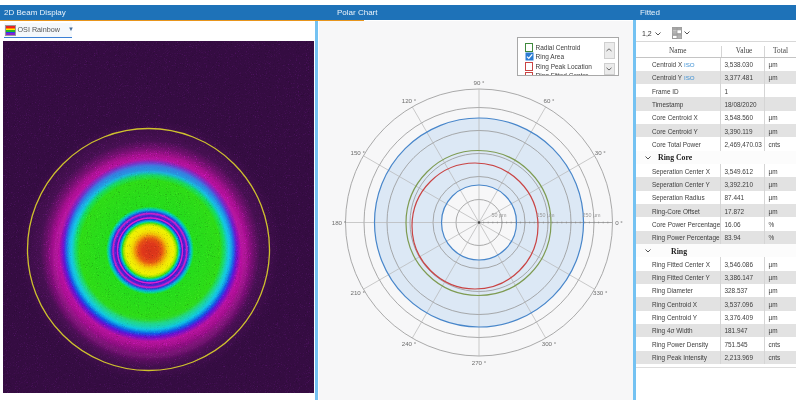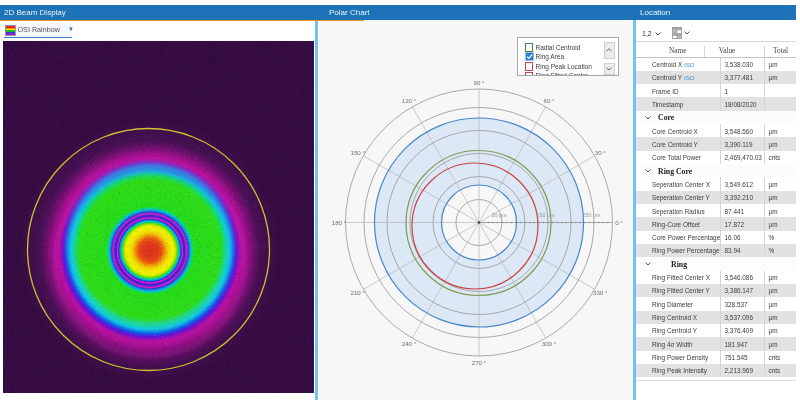--- a/index.html
+++ b/index.html
@@ -94,21 +94,21 @@
     <circle cx="147" cy="220" r="95" fill="none" stroke="#bb12a2" stroke-width="8" opacity="0.35"></circle>
   </g>
   <g filter="url(#soft2)">
     <circle cx="147" cy="205" r="79.5" fill="none" stroke="#25ccee" stroke-width="7" opacity="0.55"></circle>
   </g>
   <circle cx="147" cy="209.5" r="32.6" fill="none" stroke="#dc22d8" stroke-width="1.1" opacity="0.9"></circle>
   <circle cx="147" cy="209.5" r="37" fill="none" stroke="#cc20cc" stroke-width="1" opacity="0.75"></circle>
   <circle cx="145.5" cy="208.5" r="121" fill="none" stroke="#cfc12e" stroke-width="1.3"></circle>
 </svg>
 
-<div class="tbar" style="left:325px;width:355px;">
+<div class="tbar" style="left:333px;width:355px;">
   <span class="tt">Polar Chart</span><span class="x">✕</span>
 </div>
 <svg class="abs" style="left:318.5px;top:20.5px;" width="314.5" height="379.5" viewBox="0 0 314.5 379.5">
   <rect x="0" y="0" width="314.5" height="379.5" fill="#f7f7f8"></rect>
 
   <path d="M160,97 a104.5,104.5 0 1,0 0.001,0 Z M160,164 a37.5,37.5 0 1,1 -0.001,0 Z" fill="#dce8f5" fill-rule="evenodd"></path>
 
   <g fill="none" stroke="#969696" stroke-width="0.8">
     <circle cx="160" cy="201.5" r="23"></circle>
     <circle cx="160" cy="201.5" r="46"></circle>
@@ -213,21 +213,21 @@
       </svg>
   </div>
   <div class="abs" style="left:86px;top:24.5px;width:9px;height:10px;background:#ebebeb;border:1px solid #cfcfcf;">
     <svg style="position:absolute;left:1.5px;top:3px;" width="6" height="4" viewBox="0 0 6 4">
         <path d="M0.5,0.8 L3,3 L5.5,0.8" stroke="#666" stroke-width="1" fill="none"></path>
       </svg>
   </div>
 </div>
 
 <div class="tbar" style="left:636px;width:159.5px;">
-  <span class="tt">Location</span>
+  <span class="tt">Fitted</span>
 </div>
 <div class="abs" style="left:636px;top:20.5px;width:159.5px;height:379.5px;background:#fff;font-size:6.4px;color:#3d3d3d;" id="results">
 
   <div class="abs" style="left:6px;top:9px;font-size:7px;color:#333;">1,2</div>
   <svg class="abs" style="left:19px;top:11.5px;" width="6" height="4" viewBox="0 0 6 4">
       <path d="M0.5,0.5 L3,3 L5.5,0.5" stroke="#555" stroke-width="1" fill="none"></path>
     </svg>
   <svg class="abs" style="left:35.5px;top:6px;" width="10" height="12" viewBox="0 0 10 12">
     <rect x="0.5" y="0.5" width="9" height="11" fill="#fff" stroke="#9a9a9a" stroke-width="1"></rect>
     <rect x="0.5" y="0.5" width="9" height="2.8" fill="#a6a6a6"></rect>
@@ -235,21 +235,21 @@
     <rect x="0.5" y="6.1" width="9" height="2.8" fill="#a6a6a6"></rect>
     <rect x="5" y="8.9" width="4.5" height="2.6" fill="#b4b4b4"></rect>
     <line x1="5" y1="0.5" x2="5" y2="11.5" stroke="#9a9a9a" stroke-width="0.8"></line>
   </svg>
   <svg class="abs" style="left:48px;top:10.5px;" width="6" height="4" viewBox="0 0 6 4">
       <path d="M0.5,0.5 L3,3 L5.5,0.5" stroke="#555" stroke-width="1" fill="none"></path>
     </svg>
 
   <div class="abs" style="left:0;top:20.5px;width:159.5px;height:15px;border-top:1px solid #d8d8d8;border-bottom:1px solid #c4c4c4;font-family:'Liberation Serif',serif;font-size:7.3px;">
     <div class="abs" style="left:0;top:4px;width:83.5px;text-align:center;color:#444;">Name</div>
-    <div class="abs" style="left:68px;top:4px;width:44px;text-align:center;color:#444;border-left:1px solid #d5d5d5;height:11px;">Value</div>
+    <div class="abs" style="left:85px;top:4px;width:44px;text-align:center;color:#444;border-left:1px solid #d5d5d5;height:11px;">Value</div>
     <div class="abs" style="left:127.5px;top:4px;width:32px;text-align:center;color:#444;border-left:1px solid #d5d5d5;height:11px;">Total</div>
   </div>
   <div id="rows" class="abs" style="left:0;top:37px;width:159.5px;">
       <div style="height:13.33px;position:relative;background:#fff;">
         <span style="position:absolute;left:16px;top:3.4px;">Centroid X</span>
         <span style="position:absolute;left:48px;top:3.6px;color:#3b8fd4;font-size:6.2px;">ISO</span>
         <div style="position:absolute;left:83.5px;top:0;width:44px;height:13.33px;border-left:1px solid #d5d5d5;">
           <span style="position:absolute;left:4px;top:3.4px;">3,538.030</span>
         </div>
         <div style="position:absolute;left:127.5px;top:0;width:32px;height:13.33px;border-left:1px solid #d5d5d5;">
@@ -276,26 +276,20 @@
         </div>
       </div>
       <div style="height:13.33px;position:relative;background:#e2e2e2;">
         <span style="position:absolute;left:16px;top:3.4px;">Timestamp</span>
         <div style="position:absolute;left:83.5px;top:0;width:44px;height:13.33px;border-left:1px solid #d5d5d5;">
           <span style="position:absolute;left:4px;top:3.4px;">18/08/2020</span>
         </div>
         <div style="position:absolute;left:127.5px;top:0;width:32px;height:13.33px;border-left:1px solid #d5d5d5;">
           <span style="position:absolute;left:4px;top:3.4px;"></span>
         </div>
-      </div>
-      <div style="height:13.33px;position:relative;background:#fcfcfc;">
-        <svg style="position:absolute;left:9px;top:5px;" width="6" height="4" viewBox="0 0 6 4">
-          <path d="M0.5,0.5 L3,3 L5.5,0.5" stroke="#555" stroke-width="1" fill="none"></path>
-        </svg>
-        <span class="ghdr" style="position:absolute;left:22px;top:2.5px;">Core</span>
       </div>
       <div style="height:13.33px;position:relative;background:#fff;">
         <span style="position:absolute;left:16px;top:3.4px;">Core Centroid X</span>
         <div style="position:absolute;left:83.5px;top:0;width:44px;height:13.33px;border-left:1px solid #d5d5d5;">
           <span style="position:absolute;left:4px;top:3.4px;">3,548.560</span>
         </div>
         <div style="position:absolute;left:127.5px;top:0;width:32px;height:13.33px;border-left:1px solid #d5d5d5;">
           <span style="position:absolute;left:4px;top:3.4px;">µm</span>
         </div>
       </div>

